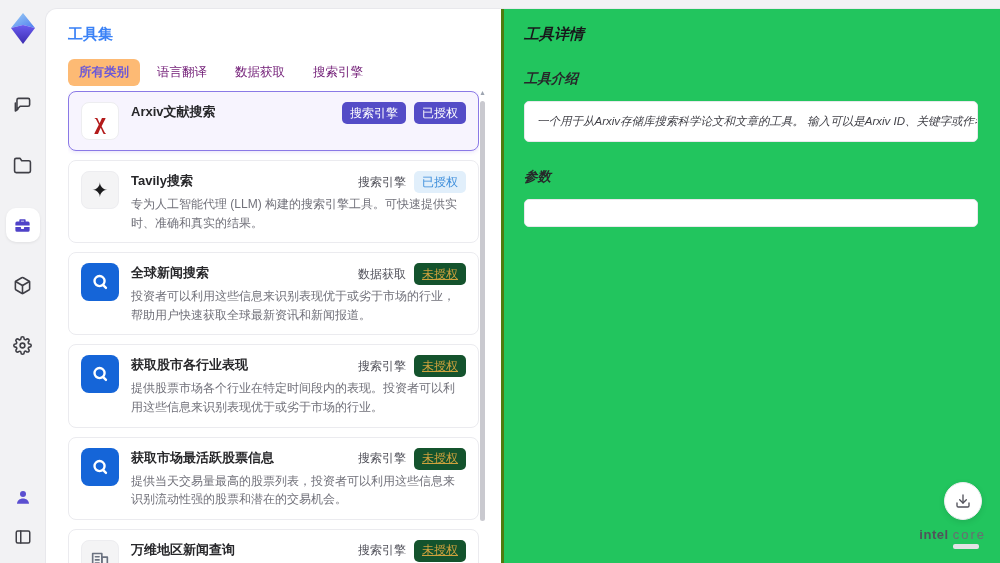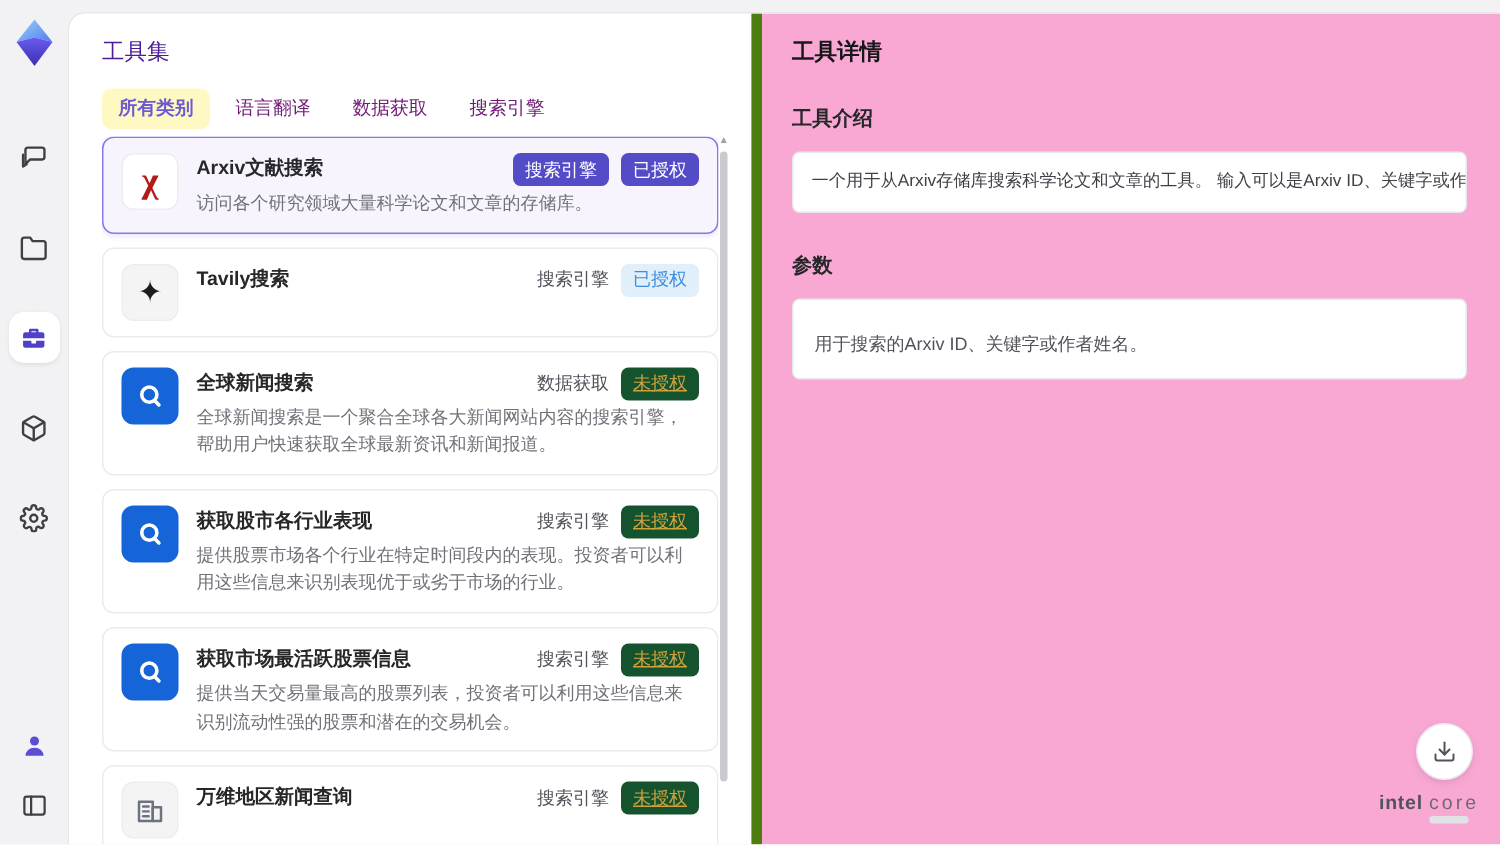--- a/index.html
+++ b/index.html
@@ -24,24 +24,24 @@
   .side-btn.active { background:#ffffff; box-shadow:0 1px 3px rgba(0,0,0,.08); color:#4f42c8; }
   .side-bottom { position:absolute; bottom:14px; left:0; width:45px; display:flex; flex-direction:column; align-items:center; gap:16px; }
   
   .main {
     position:absolute; left:45px; top:8px; right:0; bottom:0;
     background:#ffffff; border-radius:12px 0 0 0; border:1px solid #e8e8ec; border-right:none; border-bottom:none;
     overflow:hidden;
   }
   
   .list-panel { position:absolute; left:0; top:0; width:455px; bottom:0; }
-  .panel-title { position:absolute; left:22px; top:16px; font-size:15px; font-weight:normal; color:#4c1d95; }
+  .panel-title { position:absolute; left:22px; top:16px; font-size:15px; font-weight:bold; color:#3b82f6; }
   .tabs { position:absolute; left:22px; top:50px; display:flex; gap:6px; align-items:center; }
   .tab { font-size:12.5px; color:#701a75; padding:5px 11px; border-radius:6px; cursor:pointer; white-space:nowrap; }
-  .tab.active { background:#fef9c3; color:#6d59d6; font-weight:bold; }
+  .tab.active { background:#fdba74; color:#6d59d6; font-weight:bold; }
   .cards { position:absolute; left:22px; top:82px; width:411px; bottom:0; display:flex; flex-direction:column; gap:9px; overflow:hidden; }
   .card {
     background:#ffffff; border:1px solid #ebebef; border-radius:8px;
     padding:10px 12px; display:flex; gap:12px; position:relative; cursor:pointer; flex-shrink:0;
   }
   .card.selected { background:#f7f4fe; border:1.5px solid #8a79e6; box-shadow:0 1px 4px rgba(120,90,230,.18); }
   .card-icon {
     width:38px; height:38px; border-radius:8px; flex-shrink:0;
     background:#f4f4f5; border:1px solid #ededf0;
     display:flex; align-items:center; justify-content:center;
@@ -61,21 +61,21 @@
   .badge-solid { background:#544cc7; color:#ffffff; }
   .badge-blue { background:#e1effb; color:#3d8edb; }
   .badge-yellow { background:#14532d; color:#cfa23d;text-decoration:underline; }
   
   .scrollbar { position:absolute; right:15px; top:80px; width:7px; bottom:4px; }
   .scroll-arrow { position:absolute; top:0; left:0; width:7px; height:8px; color:#9ca3af; font-size:8px; line-height:8px; text-align:center; }
   .scroll-thumb { position:absolute; top:12px; left:1px; width:5px; height:420px; background:#c9c9cf; border-radius:3px; }
   
   .detail-panel {
     position:absolute; left:455px; top:0; right:0; bottom:0;
-    background:#f9a8d4; border-left:7px solid #4d7c0f; padding:16px 22px 0 20px;
+    background:#22c55e; border-left:3px solid #4d7c0f; padding:16px 22px 0 20px;font-style:italic;
   }
   .detail-title { font-size:15px; font-weight:bold; color:#18181b; }
   .section-heading { font-size:13.5px; font-weight:bold; color:#27272a; margin-top:26px; }
   .intro-box {
     margin-top:13px; background:#ffffff; border:1px solid #e8e8ec; border-radius:5px;
     padding:11px 12px; font-size:11.5px; color:#3f3f46; line-height:1.5; white-space:nowrap; overflow:hidden;
   }
   .param-box {
     margin-top:13px; background:#ffffff; border:1px solid #e8e8ec; border-radius:5px;
     padding:12px 14px 14px 14px;
@@ -179,51 +179,51 @@
     </div>
 
     <div class="cards">
 
       <div class="card selected">
         <div class="card-icon">
             <span class="icon-arxiv">χ</span>
           </div>
         <div class="card-body">
           <div class="card-title">Arxiv文献搜索</div>
-          <div class="card-desc">访问各个研究领域大量科学论文和文章的存储库。</div>
         </div>
         <div class="card-tags">
           <span class="badge badge-solid">搜索引擎</span>
           <span class="badge badge-solid">已授权</span>
         </div>
       </div>
 
       <div class="card">
         <div class="card-icon">
             <span class="icon-star">✦</span>
           </div>
         <div class="card-body">
           <div class="card-title">Tavily搜索</div>
+          <div class="card-desc">专为人工智能代理 (LLM) 构建的搜索引擎工具。可快速提供实时、准确和真实的结果。</div>
         </div>
         <div class="card-tags">
           <span class="tag-plain">搜索引擎</span>
           <span class="badge badge-blue">已授权</span>
         </div>
       </div>
 
       <div class="card">
         <div class="card-icon icon-blue">
           <svg width="22" height="22" viewBox="0 0 24 24" fill="none" stroke="#ffffff" stroke-width="2.6" stroke-linecap="round">
             <circle cx="11.5" cy="11" r="5.5"></circle>
               <line x1="15.5" y1="15.5" x2="18.5" y2="18.5"></line>
           </svg>
         </div>
         <div class="card-body">
           <div class="card-title">全球新闻搜索</div>
-          <div class="card-desc">全球新闻搜索是一个聚合全球各大新闻网站内容的搜索引擎，帮助用户快速获取全球最新资讯和新闻报道。</div>
+          <div class="card-desc">投资者可以利用这些信息来识别表现优于或劣于市场的行业，帮助用户快速获取全球最新资讯和新闻报道。</div>
         </div>
         <div class="card-tags">
           <span class="tag-plain">数据获取</span>
           <span class="badge badge-yellow">未授权</span>
         </div>
       </div>
 
       <div class="card">
         <div class="card-icon icon-blue">
           <svg width="22" height="22" viewBox="0 0 24 24" fill="none" stroke="#ffffff" stroke-width="2.6" stroke-linecap="round">
@@ -287,21 +287,20 @@
   </div>
 
   <div class="detail-panel">
     <div class="detail-title">工具详情</div>
 
     <div class="section-heading">工具介绍</div>
     <div class="intro-box">一个用于从Arxiv存储库搜索科学论文和文章的工具。 输入可以是Arxiv ID、关键字或作者姓名。</div>
 
     <div class="section-heading">参数</div>
     <div class="param-box">
-      <div class="param-desc">用于搜索的Arxiv ID、关键字或作者姓名。</div>
     </div>
   </div>
 
 </div>
 
 <div class="download-fab">
   <svg width="16" height="16" viewBox="0 0 24 24" fill="none" stroke="currentColor" stroke-width="2" stroke-linecap="round" stroke-linejoin="round">
     <path d="M21 15v4a2 2 0 0 1-2 2H5a2 2 0 0 1-2-2v-4"></path>
       <polyline points="7 10 12 15 17 10"></polyline>
       <line x1="12" y1="15" x2="12" y2="3"></line>

